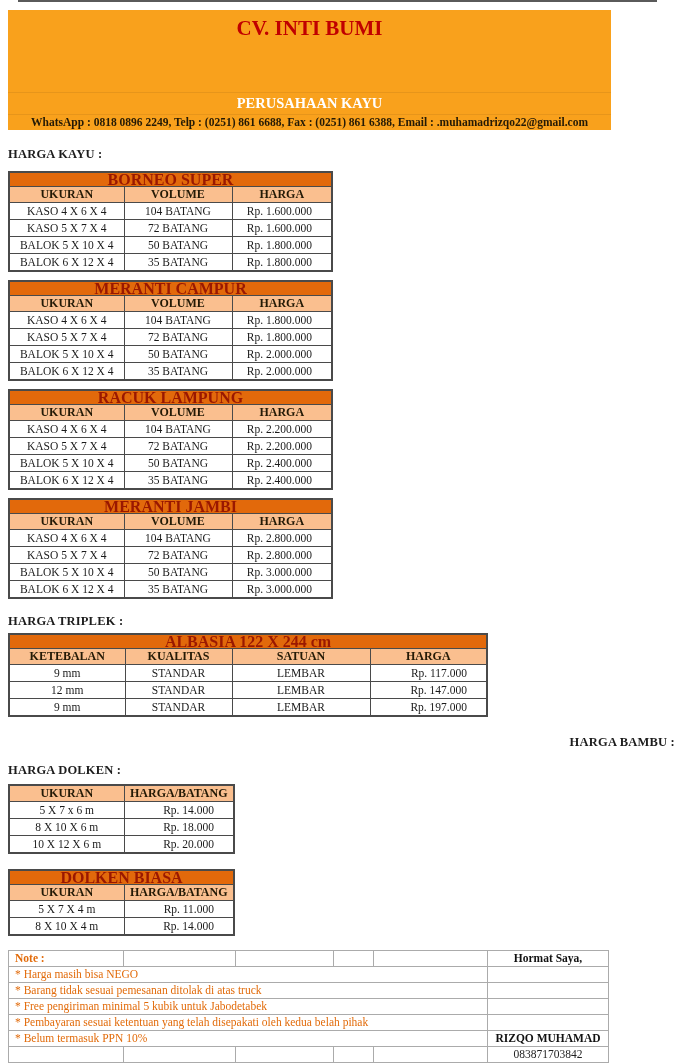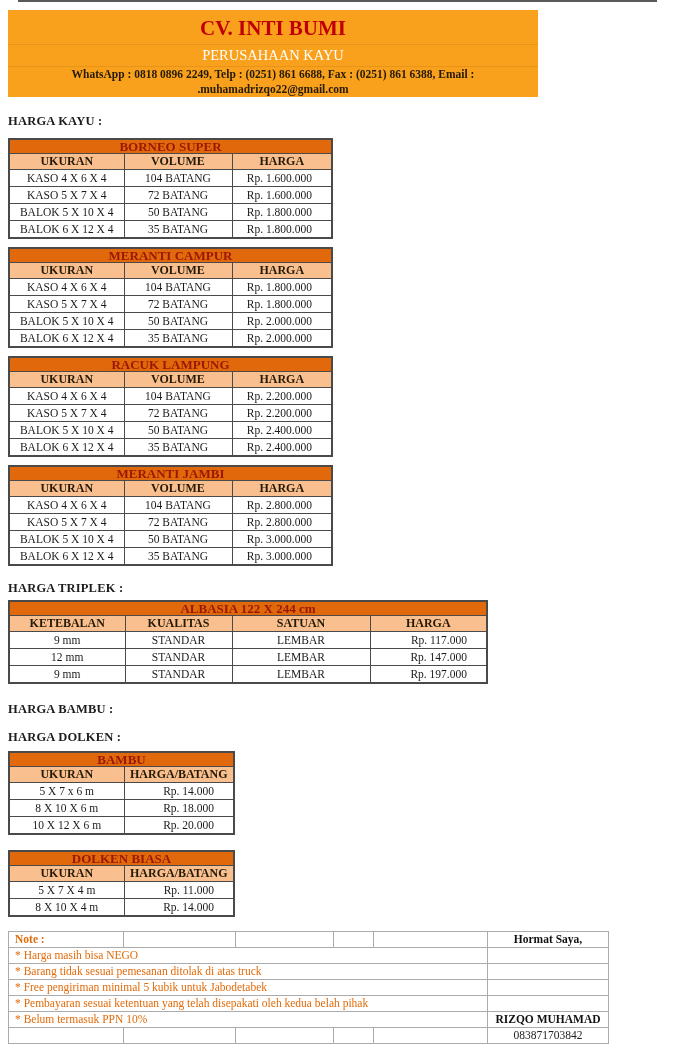--- a/index.html
+++ b/index.html
@@ -15,44 +15,44 @@
   }
   *{box-sizing:border-box;}
   html,body{margin:0;padding:0;}
   body{
     width:675px;height:1063px;background:#ffffff;
     font-family:"Liberation Serif","DejaVu Serif",serif;
     color:var(--ink);overflow:hidden;
   }
   .top-line{height:2px;background:#5a5a5a;margin-left:18px;width:639px;}
 
-  .banner{margin:8px 0 0 8px;width:530px;background:var(--banner-bg);text-align:center;}
+  .banner{margin:8px 0 0 8px;width:603px;background:var(--banner-bg);text-align:center;}
   .banner-title{font-size:21px;font-weight:bold;color:var(--brand-red);line-height:26px;padding:5px 0 3px 0;}
-  .banner-sub{font-size:14.5px;font-weight:normal;color:#ffffff;line-height:21px;border-top:1px solid rgba(0,0,0,0.07);}
+  .banner-sub{font-size:14.5px;font-weight:bold;color:#ffffff;line-height:21px;border-top:1px solid rgba(0,0,0,0.07);margin-top:48px;}
   .banner-line1{font-size:11.5px;font-weight:bold;color:#241a06;line-height:16px;border-top:1px solid rgba(0,0,0,0.07);}
   .banner-line2{font-size:11.5px;font-weight:bold;color:#241a06;line-height:15px;border-top:1px solid rgba(0,0,0,0.07);}
 
   .section-heading{margin-left:8px;font-size:12.5px;font-weight:bold;color:var(--ink);line-height:16px;letter-spacing:.2px;}
   .mt-kayu{margin-top:16px;}
   .mt-triplek{margin-top:14px;}
-  .mt-bambu{margin-top:17px;}
+  .mt-bambu{margin-top:17px;text-align:right;}
   .mt-dolken{margin-top:12px;}
 
   table.price-table{
     border-collapse:collapse;table-layout:fixed;margin:8px 0 0 8px;
     border:2px solid var(--border-dark);font-family:inherit;
   }
   .mt-first{margin-top:9px !important;}
   .mt-albasia{margin-top:4px !important;}
   .mt-bambu-t{margin-top:6px !important;}
   .mt-dolken-t{margin-top:15px !important;}
   table.price-table td{
     border:1px solid var(--border-dark);overflow:hidden;white-space:nowrap;padding:0;
   }
-  td.title-cell{background:var(--table-title-bg);color:var(--table-title-text);font-weight:bold;font-size:13px;height:13px;text-align:center;line-height:13px;}
+  td.title-cell{background:var(--table-title-bg);color:var(--table-title-text);font-weight:bold;font-size:16px;height:13px;text-align:center;line-height:13px;}
   td.head-cell{background:var(--table-header-bg);color:#241a06;font-weight:bold;font-size:12px;height:15px;text-align:center;line-height:15px;}
   td.data-cell{background:#ffffff;color:#1a1a1a;font-size:11.5px;height:16px;text-align:center;line-height:16px;}
   td.data-cell.align-r{text-align:right;padding-right:19px;}
 
   table.note-grid{
     border-collapse:collapse;table-layout:fixed;margin:14px 0 0 8px;
     font-size:11.5px;color:var(--note-orange);
   }
   table.note-grid td{
     border:1px solid var(--border-light);height:15px;line-height:15px;
@@ -273,23 +273,20 @@
 
 <div class="section-heading mt-dolken">HARGA DOLKEN :</div>
 
 <table class="price-table mt-bambu-t">
     <colgroup>
       <col style="width: 115px;">
       <col style="width: 110px;">
     </colgroup>
     <tbody>
       <tr>
-        <td class="title-cell" colspan="2">BAMBU</td>
-      </tr>
-      <tr>
         <td class="head-cell">UKURAN</td>
         <td class="head-cell">HARGA/BATANG</td>
       </tr>
       <tr>
         <td class="data-cell">5 X 7 x 6 m</td>
         <td class="data-cell align-r">Rp. 14.000</td>
       </tr>
       <tr>
         <td class="data-cell">8 X 10 X 6 m</td>
         <td class="data-cell align-r">Rp. 18.000</td>

